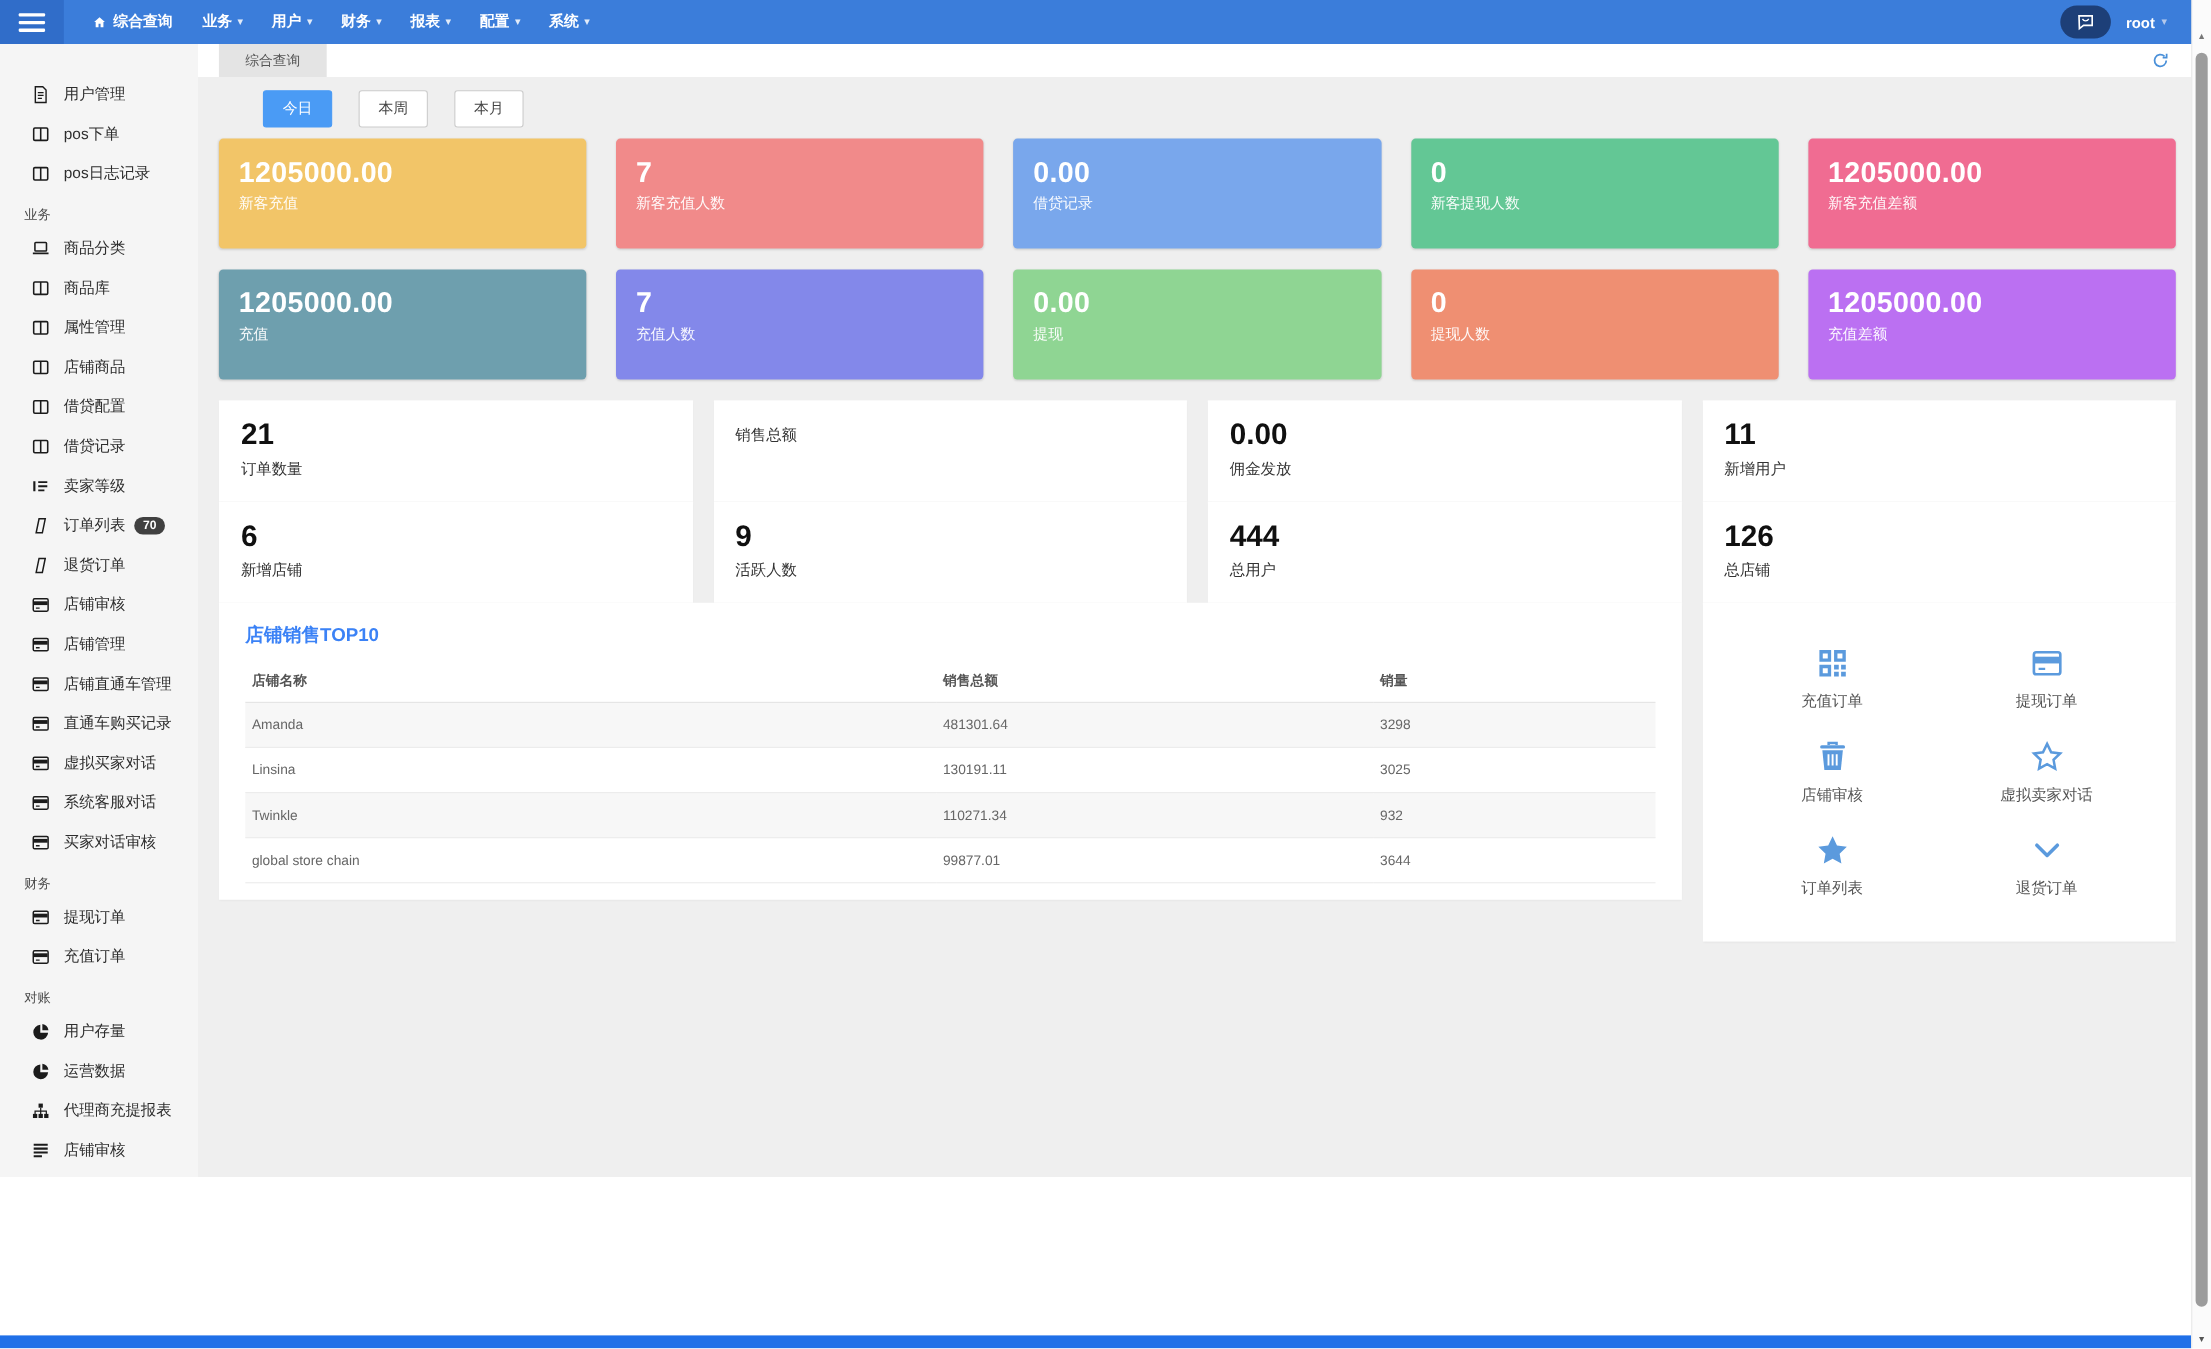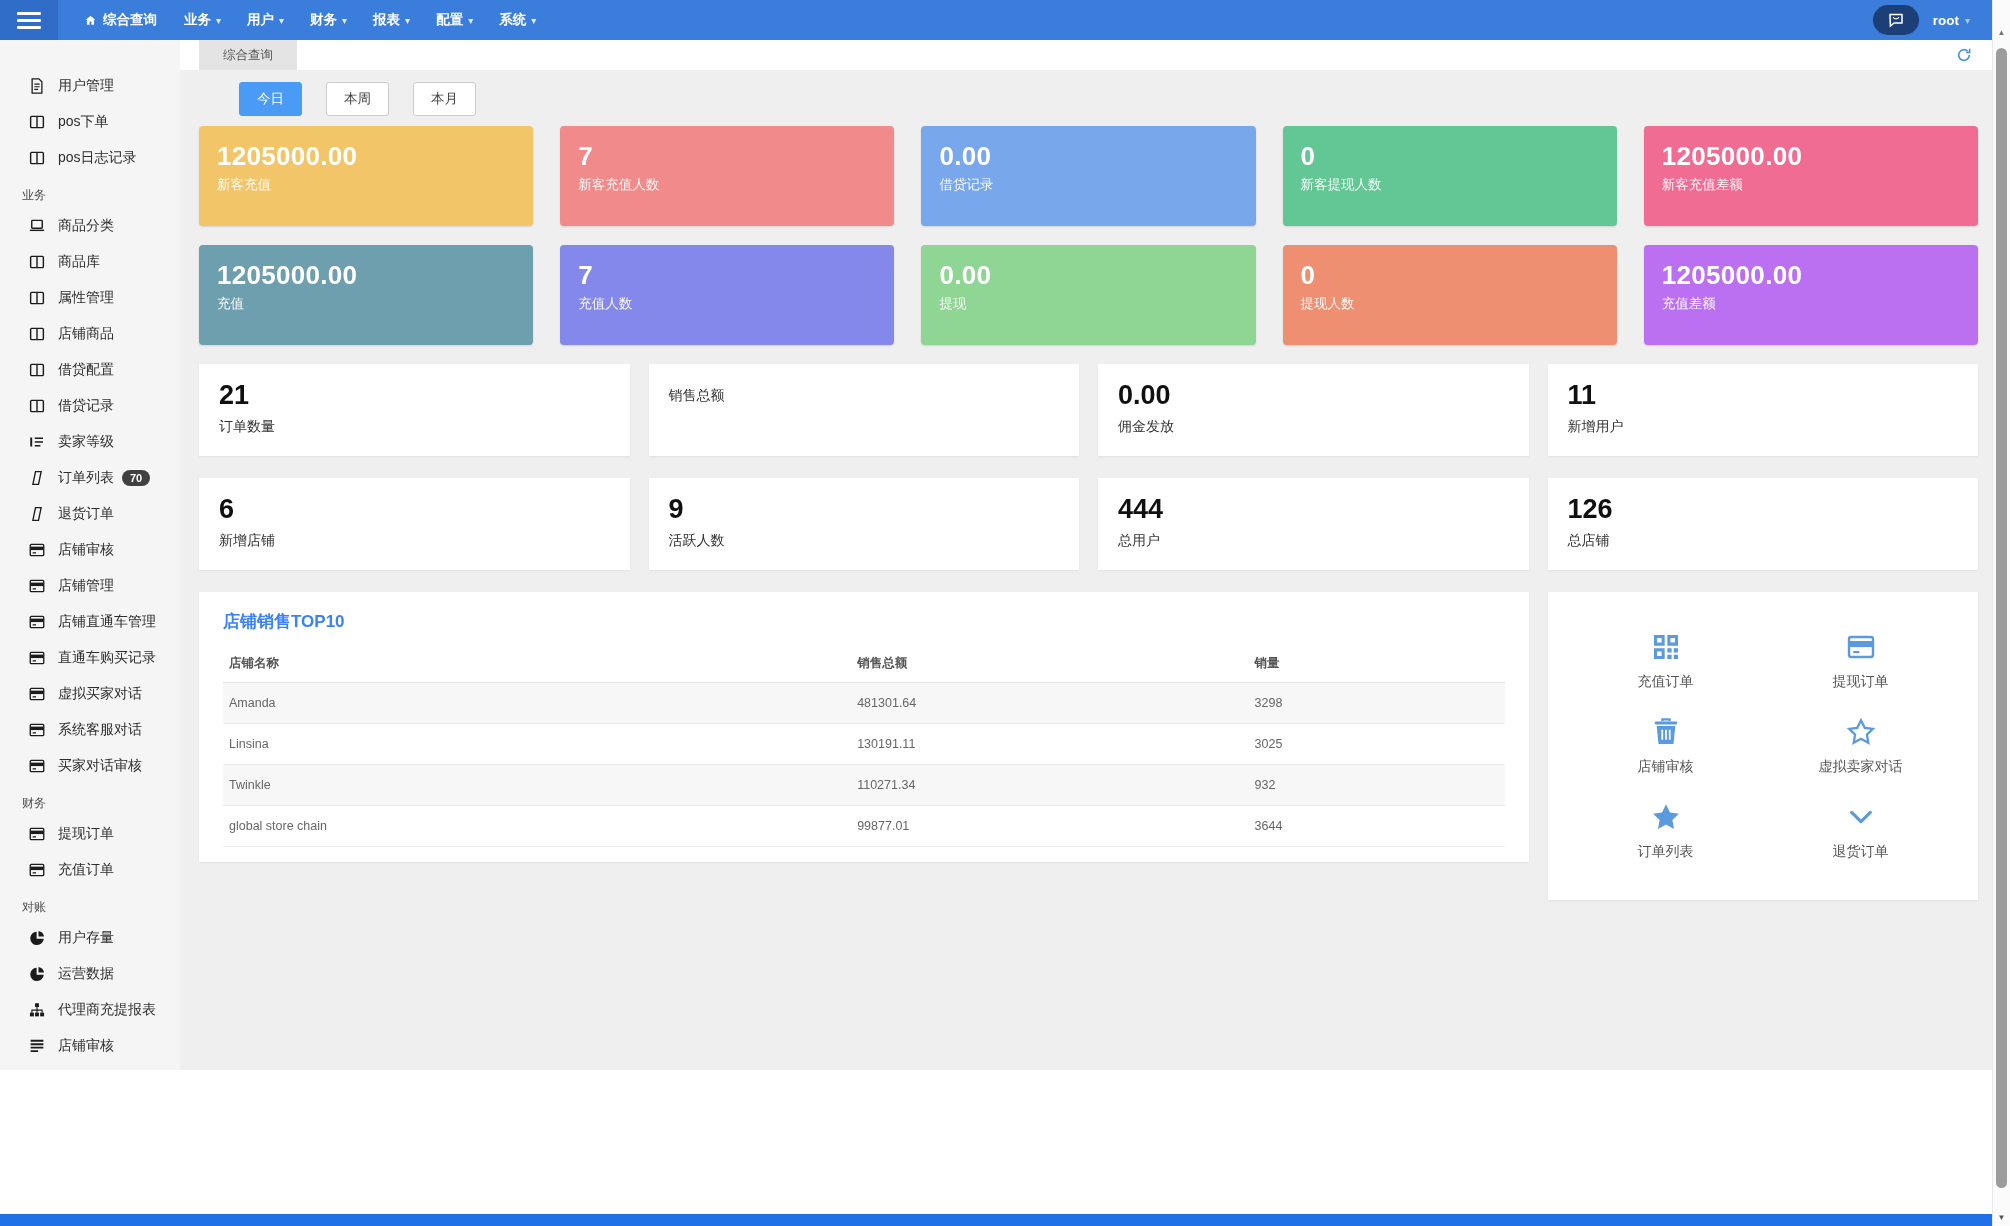--- a/index.html
+++ b/index.html
@@ -50,21 +50,21 @@
   .fbtn.active { background:#4a9bf5; border-color:#4a9bf5; color:#fff; }
 
   
   .cards-row { display:flex; gap:27px; margin-bottom:19px; }
   .stat-card { flex:1; height:100px; border-radius:4px; padding:15px 18px; color:#fff;
     box-shadow:0 1px 2px rgba(0,0,0,.12); }
   .stat-value { font-size:26px; font-weight:bold; letter-spacing:.3px; }
   .stat-label { font-size:13.5px; margin-top:4px; color:rgba(255,255,255,.95); }
 
   
-  .sum-row { display:flex; gap:19px; margin-bottom:22px; }
+  .sum-row { display:flex; gap:19px; }
   .sum-card { flex:1; height:92px; background:#fff; padding:16px 20px; box-shadow:0 1px 2px rgba(0,0,0,.06); }
   .sum-value { font-size:27px; font-weight:bold; color:#101010; }
   .sum-label { font-size:14px; color:#333; margin-top:7px; }
 
   
   .bottom { display:flex; gap:19px; align-items:flex-start; }
   .table-card { flex:0 0 1330px; background:#fff; min-height:270px; padding:18px 24px 6px;
     box-shadow:0 1px 2px rgba(0,0,0,.06); }
   .table-title { font-size:17px; font-weight:600; color:#3b82f6; margin-bottom:10px; }
   table { width:100%; border-collapse:collapse; }

